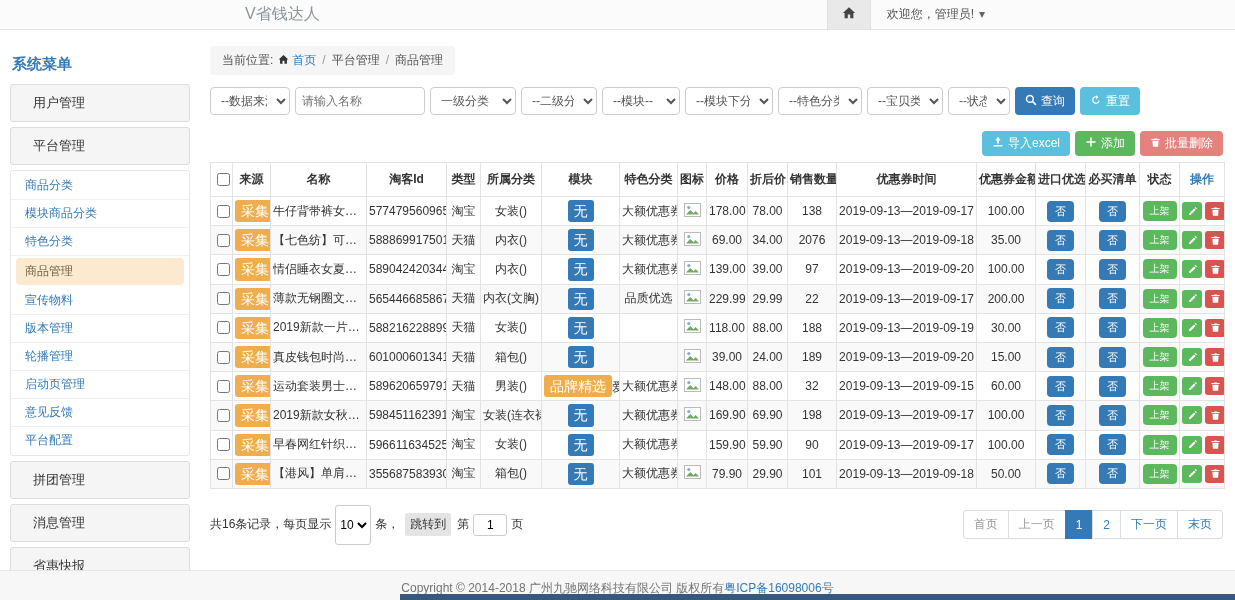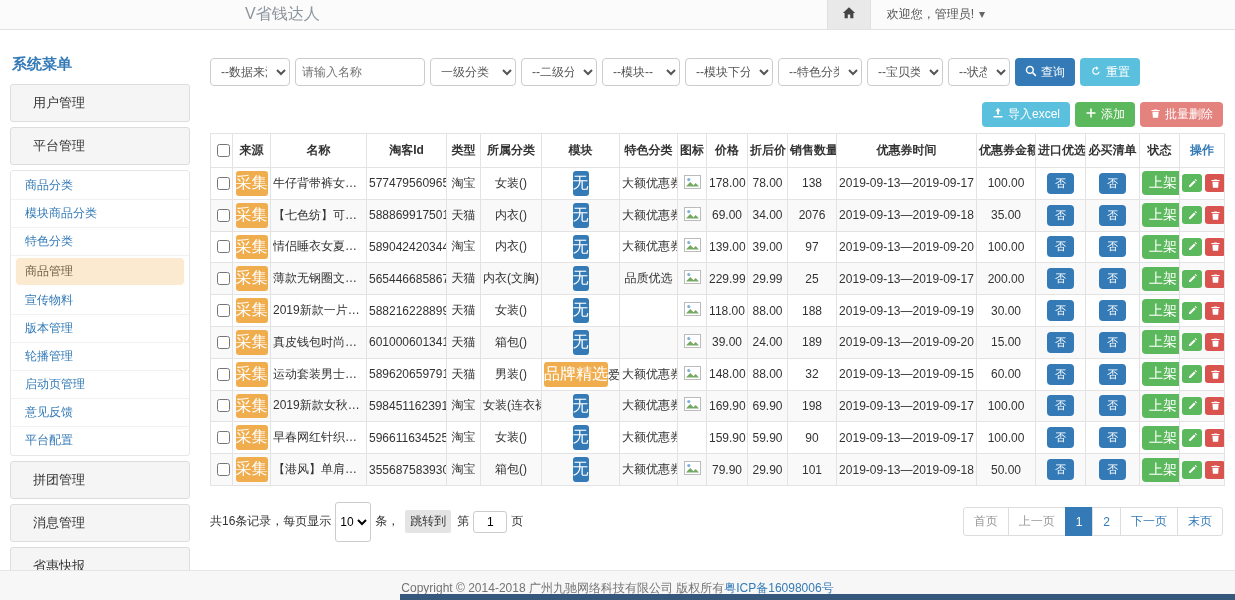--- a/index.html
+++ b/index.html
@@ -48,25 +48,25 @@
   .btn-success{background:var(--success);}
   .btn-danger-soft{background:var(--danger-soft);}
   
   .table-wrap{margin-top:6px;}
   table{width:100%; border-collapse:collapse; table-layout:fixed;}
   th,td{border:1px solid #e3e3e3; text-align:center; font-size:12px; color:#333; padding:3px 2px; overflow:hidden; white-space:nowrap;}
   th{font-weight:bold; padding:7px 2px; background:#fff;}
   tbody tr:nth-child(even){background:#f9f9f9;}
   .th-op{color:var(--primary);}
   .ellip{white-space:nowrap; overflow:hidden; text-overflow:ellipsis; display:block;}
-  .badge{display:inline-block; border-radius:3px; color:#fff; font-size:16px; padding:2px 0; line-height:1.3;}
+  .badge{display:inline-block; border-radius:3px; color:#fff; font-size:14px; padding:2px 6px; line-height:1.3;}
   .bg-orange{background:var(--warning);}
   .bg-blue{background:var(--primary);}
   .tag-btn{display:inline-block; background:var(--primary); color:#fff; border-radius:4px; font-size:11px; padding:3px 8px; cursor:pointer;}
-  .status-btn{display:inline-block; background:var(--success); color:#fff; border-radius:4px; font-size:14px; padding:3px 7px; cursor:pointer;}
+  .status-btn{display:inline-block; background:var(--success); color:#fff; border-radius:4px; font-size:10px; padding:3px 7px; cursor:pointer;}
   .op-btn{display:inline-flex; align-items:center; justify-content:center; width:20px; height:18px; border-radius:3px; color:#fff; cursor:pointer; vertical-align:middle;}
   .op-edit{background:var(--success); margin-right:3px;}
   .op-del{background:var(--danger);}
   
   .pager-row{margin-top:16px; display:flex; justify-content:space-between; align-items:center; font-size:12px; color:#333;}
   .pager-left{display:flex; align-items:center; gap:4px;}
   .size-select{height:40px; border:1px solid #ccc; border-radius:3px; background:#fff; font-size:12px;}
   .jump-label{background:#e4e4e4; padding:3px 5px; border-radius:2px; margin:0 2px; cursor:pointer;}
   .jump-input{width:34px; height:22px; border:1px solid #ccc; border-radius:3px; text-align:center; font-size:12px;}
   .pager-right{display:flex;}
@@ -115,20 +115,25 @@
       </div>
       <div class="side-section">拼团管理</div>
       <div class="side-section">消息管理</div>
       <div class="side-section">省惠快报</div>
       <div class="side-section">订单管理</div>
     </nav>
 </aside>
 
 <main class="main">
 
+  <div class="breadcrumb">
+    <span>当前位置:</span><span class="bc-home-icon"><svg width="11" height="11" viewBox="0 0 16 16" fill="currentColor">
+          <path d="M8 1.5 15 8h-2v6h-3.6V9.8H6.6V14H3V8H1z"></path>
+        </svg></span><span class="home-link">首页</span><span class="sep">/</span><span class="crumb">平台管理</span><span class="sep">/</span><span class="crumb">商品管理</span>
+  </div>
 
   <div class="filter-bar">
     <select class="f-select" style="width: 80px;"><option>--数据来源--</option></select>
       <input class="f-input" type="text" placeholder="请输入名称" style="width: 130px;">
       <select class="f-select" style="width: 86px;"><option>一级分类</option></select>
       <select class="f-select" style="width: 76px;"><option>--二级分类--</option></select>
       <select class="f-select" style="width: 78px;"><option>--模块--</option></select>
       <select class="f-select" style="width: 88px;"><option>--模块下分类--</option></select>
       <select class="f-select" style="width: 84px;"><option>--特色分类--</option></select>
       <select class="f-select" style="width: 76px;"><option>--宝贝类型--</option></select>
@@ -328,21 +333,21 @@
             <td>内衣(文胸)</td>
             <td><span class="badge bg-blue">无</span></td>
             <td>品质优选</td>
             <td><span><svg width="17" height="14" viewBox="0 0 17 14">
                   <rect x="0.5" y="0.5" width="16" height="13" fill="#fff" stroke="#bbb"></rect>
                   <circle cx="4.8" cy="4.6" r="1.6" fill="#7fb0da"></circle>
                   <path d="M2 11.5 6.2 7 9.5 10.2 11.6 8 15 11.5z" fill="#74a963"></path>
                 </svg></span></td>
             <td>229.99</td>
             <td>29.99</td>
-            <td>25</td>
+            <td>22</td>
             <td>2019-09-13—2019-09-17</td>
             <td>200.00</td>
             <td><span class="tag-btn">否</span></td>
             <td><span class="tag-btn">否</span></td>
             <td><span class="status-btn">上架</span></td>
             <td><span class="op-btn op-edit">
                 <svg width="11" height="11" viewBox="0 0 16 16" fill="currentColor">
                   <path d="M3 10.8 10.3 3.5l2.2 2.2L5.2 13H3zM11.1 2.7l1.2-1.2 2.2 2.2-1.2 1.2z"></path>
                 </svg>
               </span><span class="op-btn op-del">

